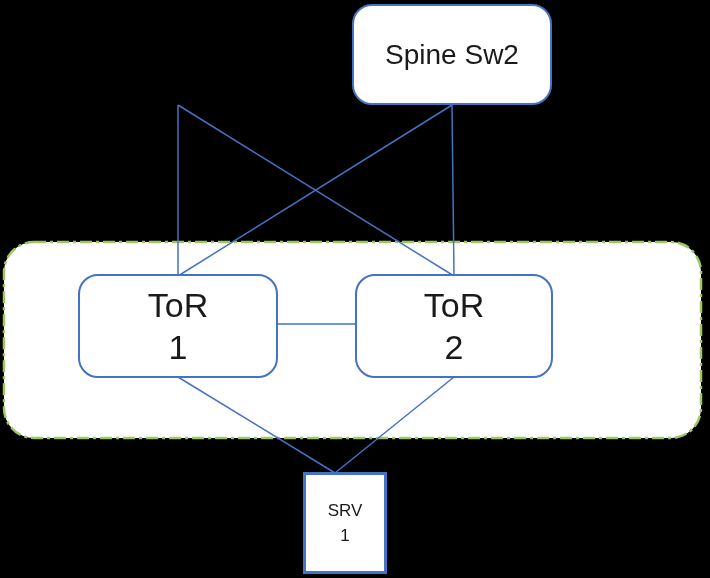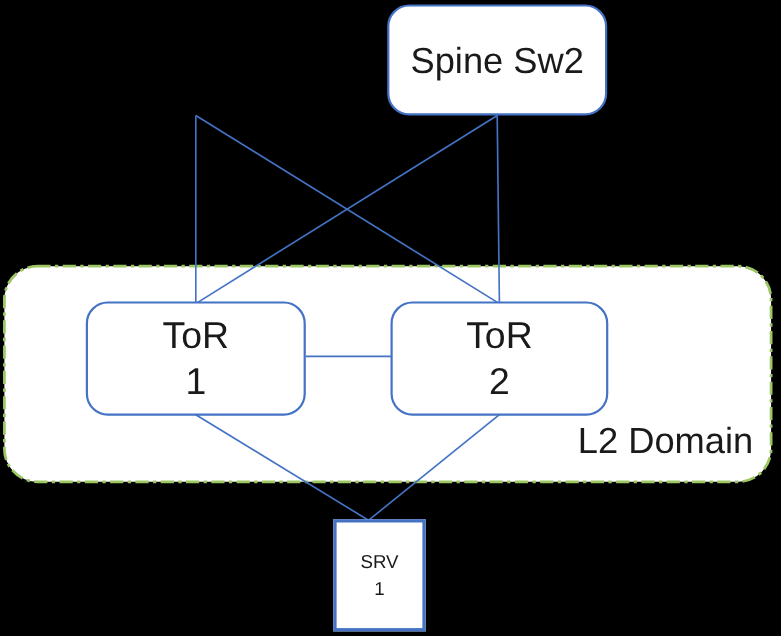--- a/index.html
+++ b/index.html
@@ -31,21 +31,21 @@
     flex-direction: column;
     align-items: center;
     justify-content: center;
     text-align: center;
     box-sizing: border-box;
   }
   .node-rounded {
     border-radius: 20px;
   }
   .node-spine1 { left: 78px;  top: 4px;   width: 200px; height: 101px; font-size: 36px; }
-  .node-spine2 { left: 352px; top: 4px;   width: 200px; height: 101px; font-size: 33px; }
+  .node-spine2 { left: 352px; top: 4px;   width: 200px; height: 101px; font-size: 28px; }
   .node-tor1   { left: 78px;  top: 274px; width: 200px; height: 104px; font-size: 34px; line-height: 42px; }
   .node-tor2   { left: 355px; top: 274px; width: 198px; height: 104px; font-size: 34px; line-height: 42px; }
   .node-srv1   { left: 303px; top: 472px; width: 84px;  height: 102px; font-size: 17px; line-height: 25px; border-width: 3px; border-radius: 0; }
   .l2-label {
     position: absolute;
     left: 505px;
     top: 381px;
     width: 200px;
     text-align: center;
     font-size: 33px;
@@ -83,15 +83,14 @@
   <div class="node node-rounded node-tor2">
     <span>ToR</span>
     <span>2</span>
   </div>
 
   <div class="node node-srv1">
     <span>SRV</span>
     <span>1</span>
   </div>
 
-  <div class="l2-label">L2 Domain</div>
 
 </div>
 
 </body></html>

